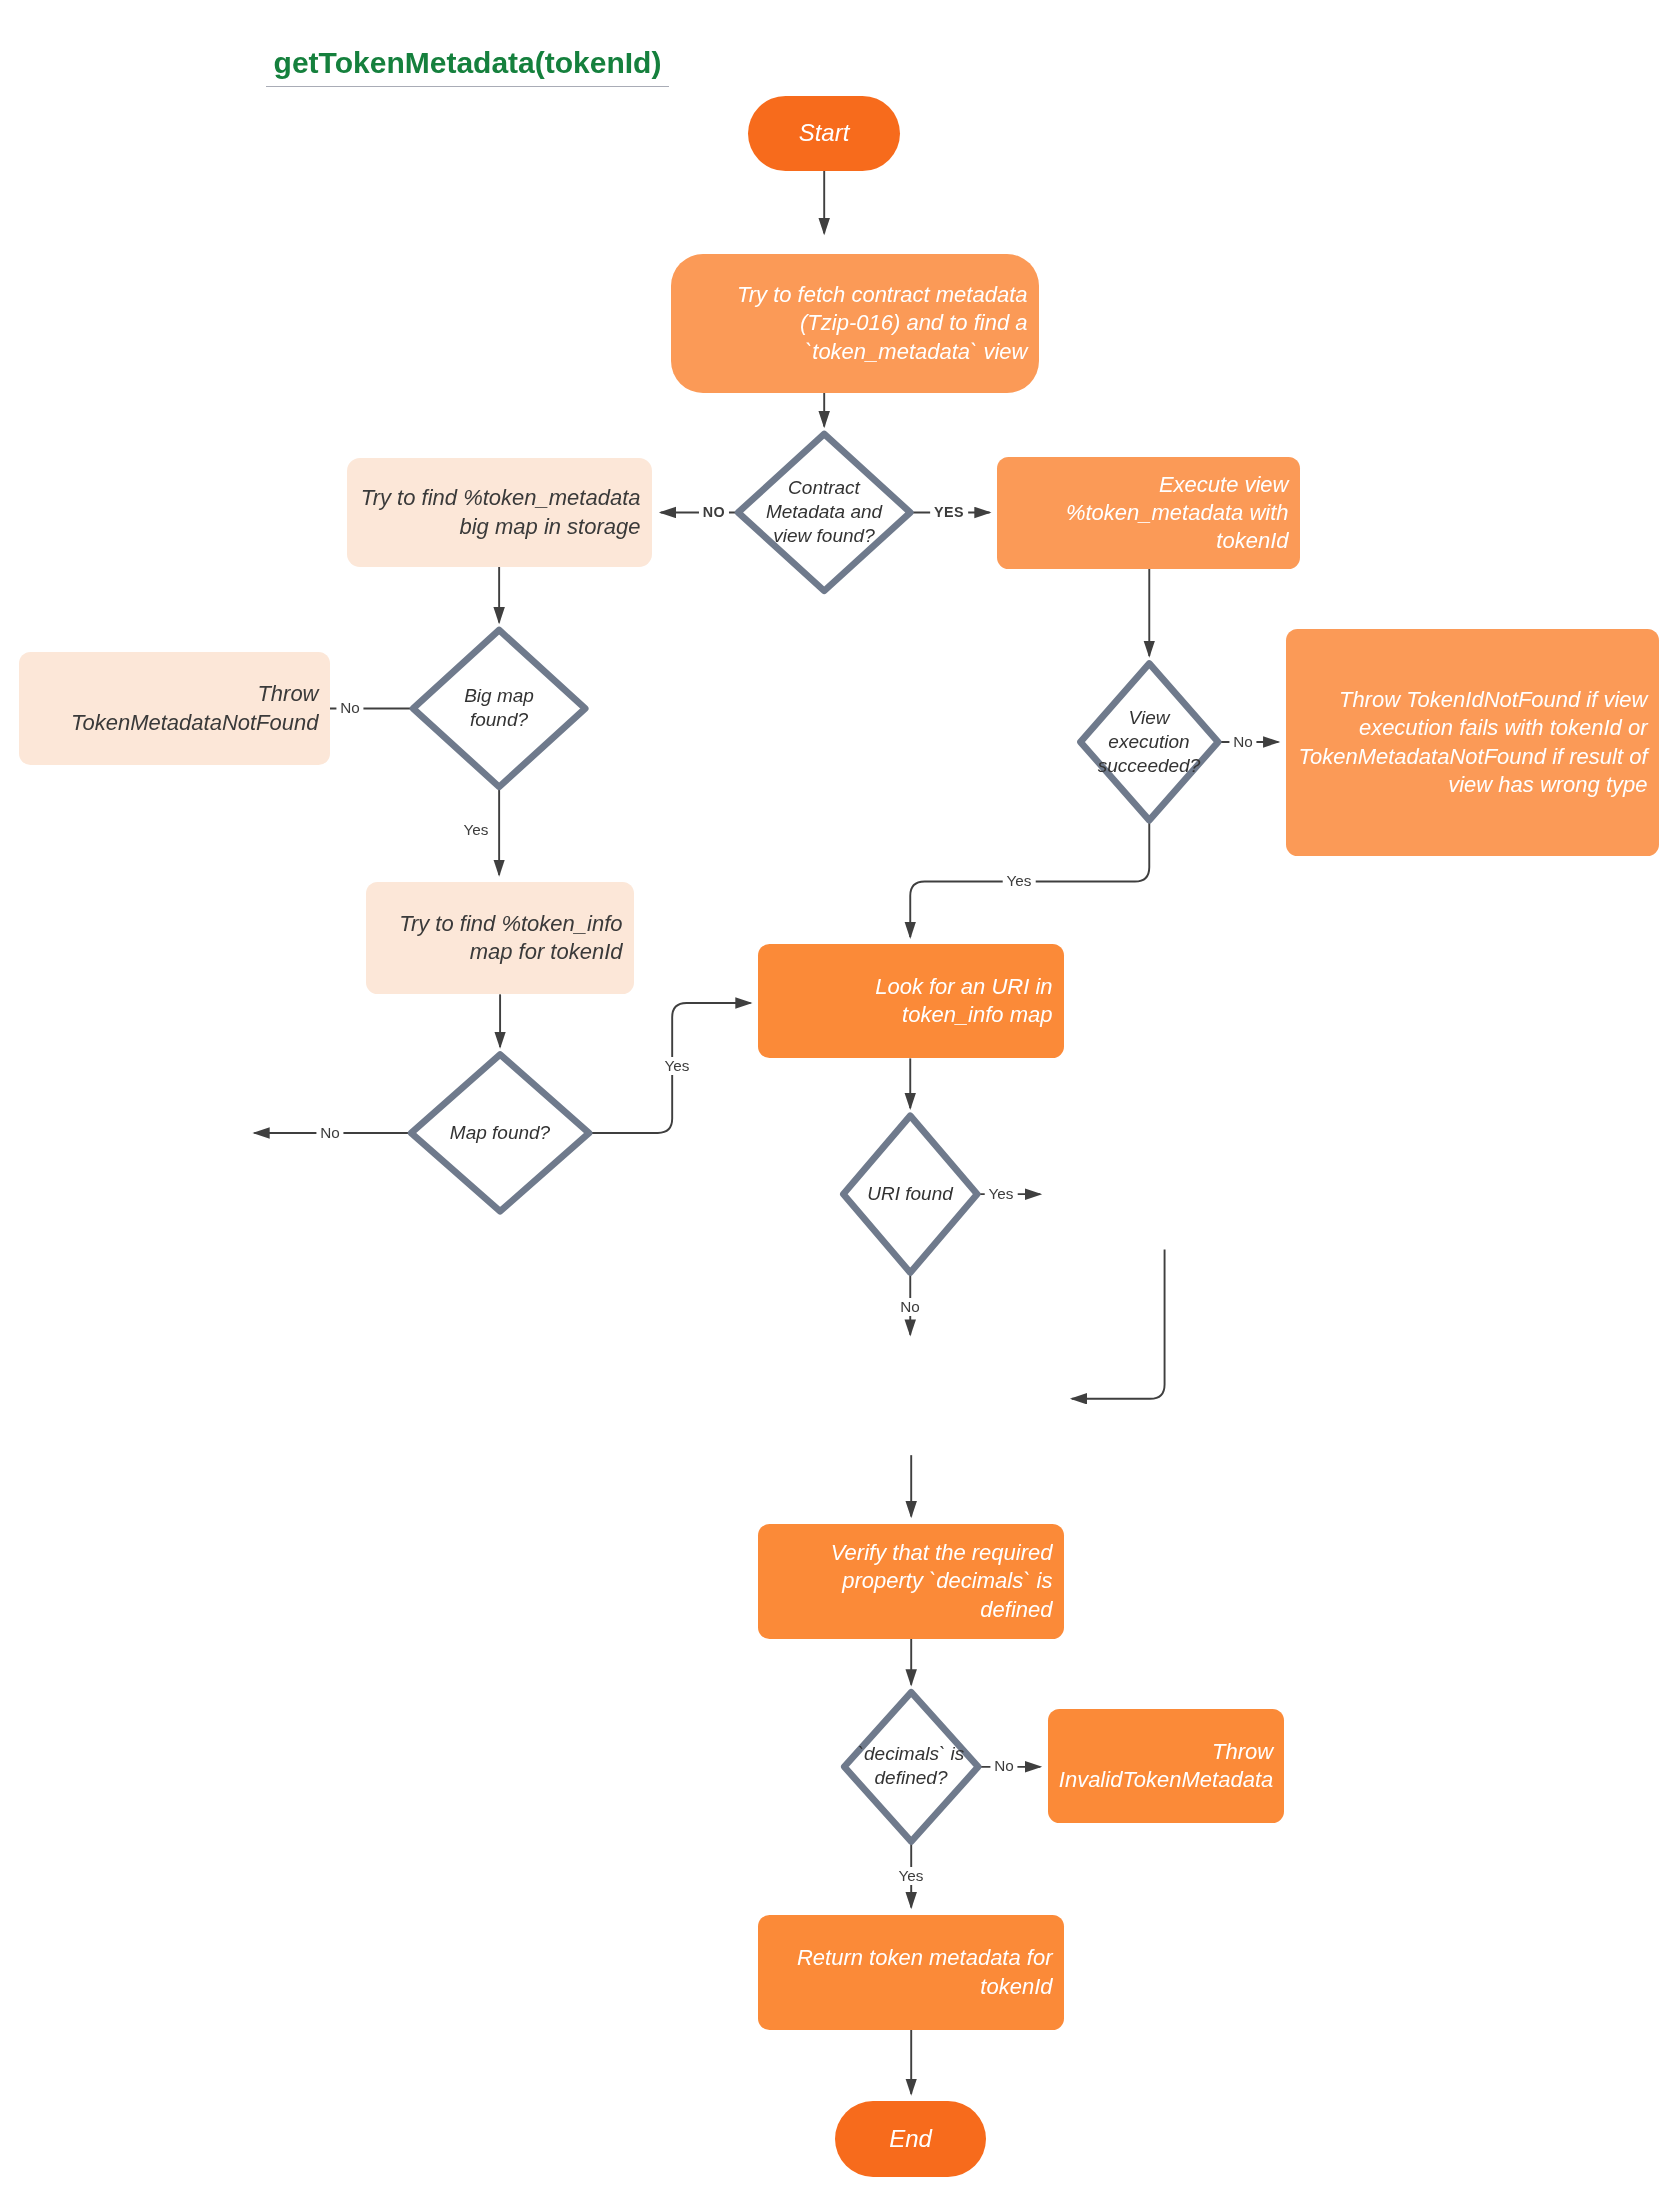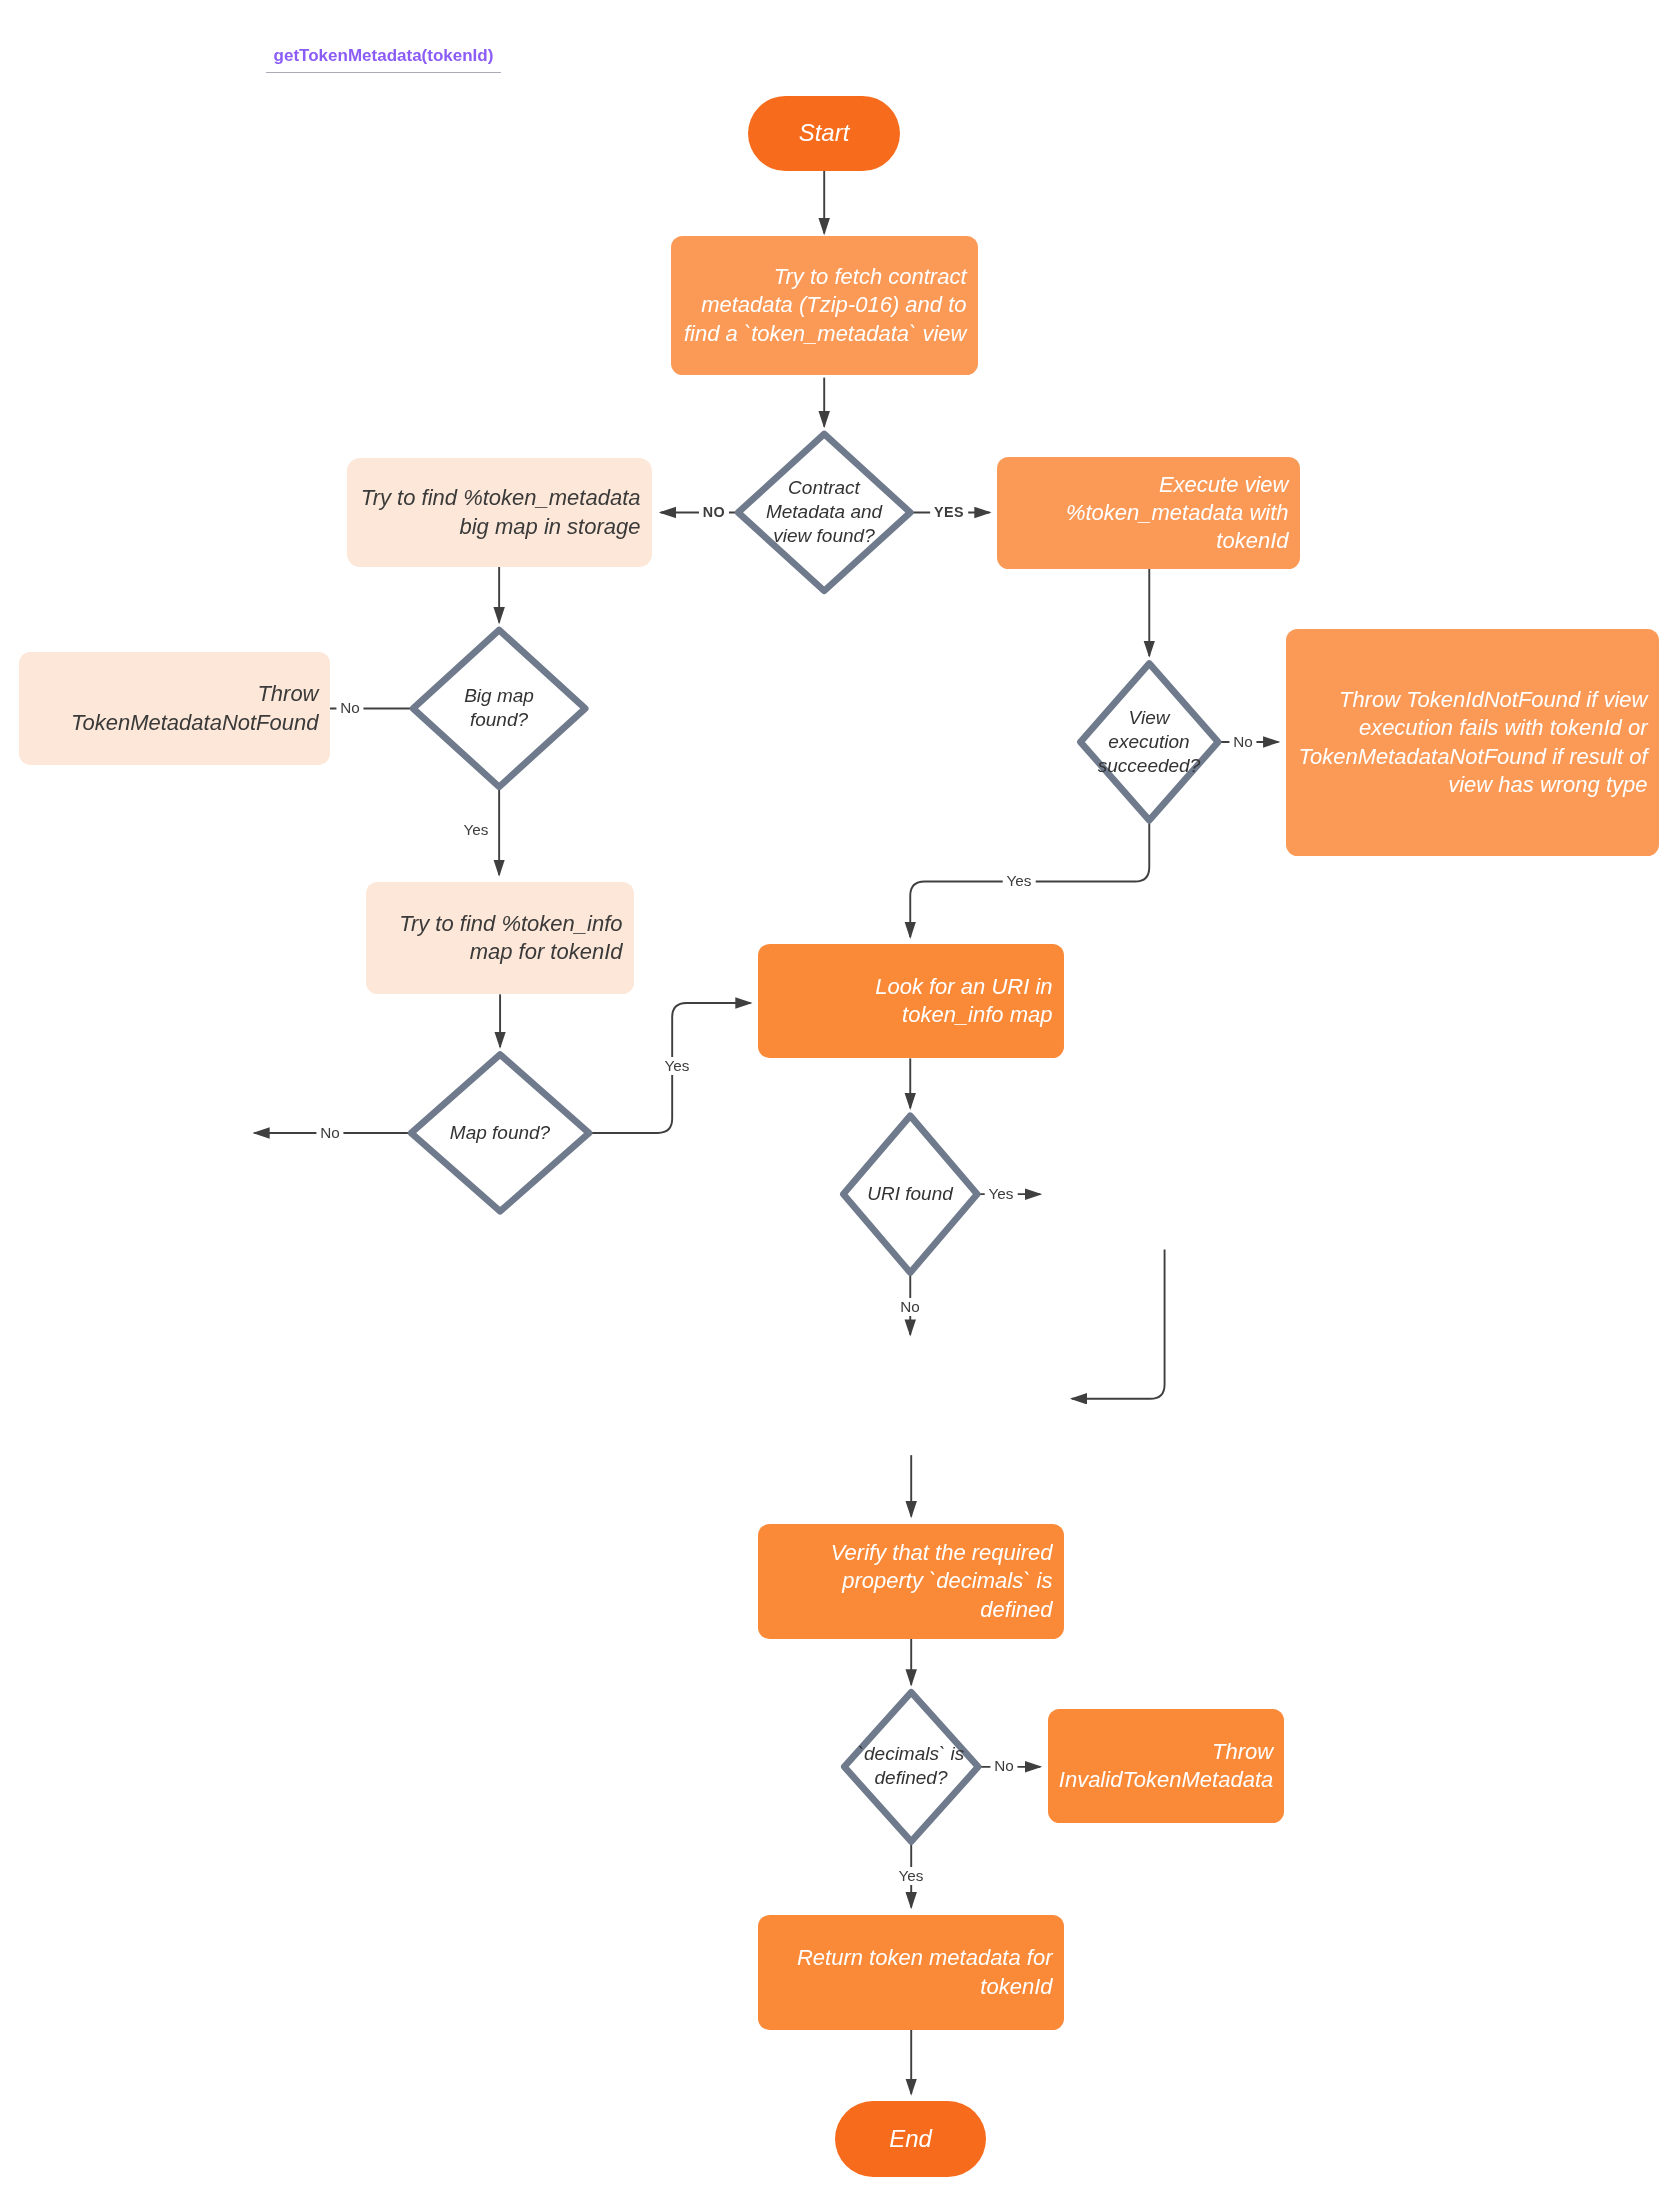--- a/index.html
+++ b/index.html
@@ -13,22 +13,22 @@
   .medium{background:#FB9A57;color:#ffffff;}
   .bright{background:#FB8A38;color:#ffffff;}
   .peach{background:#FCE7D8;color:#3A3A3A;}
   .dlabel{position:absolute;display:flex;align-items:center;justify-content:center;
           text-align:center;font-style:italic;color:#333333;font-size:19px;
           transform:translate(-50%,-50%);line-height:1.25;}
   .elbl{position:absolute;transform:translate(-50%,-50%);background:#ffffff;
         color:#3C3C3C;font-size:15.3px;padding:0 3.8px;white-space:nowrap;}
   .elbl.caps{font-weight:bold;font-size:14.3px;letter-spacing:0.5px;}
   .elbl.nobg{background:transparent;}
-  #title{position:absolute;left:266px;top:46px;font-size:17px;font-weight:bold;
-         color:#8b5cf6;padding:0 7.6px 5.7px 7.6px;border-bottom:1.9px solid #A9ACB6;}
+  #title{position:absolute;left:266px;top:46px;font-size:30px;font-weight:bold;
+         color:#15803d;padding:0 7.6px 5.7px 7.6px;border-bottom:1.9px solid #A9ACB6;}
 </style>
 </head>
 <body>
 
 <div id="canvas">
 
   <div id="title">getTokenMetadata(tokenId)</div>
 
   <svg id="edges" width="1679" height="2199" viewBox="0 0 1756 2300">
     <defs>
@@ -66,21 +66,21 @@
       <polygon points="1202,694 1274,776 1202,858 1130,776"></polygon>
       <polygon points="523,1103 616,1185 523,1267 430,1185"></polygon>
       <polygon points="952,1167 1022,1249 952,1331 882,1249"></polygon>
       <polygon points="953,1770 1023,1848 953,1926 883,1848"></polygon>
     </g>
   </svg>
 
   <div class="node pill" style="left:748px;top:96px;width:152px;height:75px;">Start</div>
   <div class="node pill" style="left:835px;top:2101px;width:151px;height:76px;">End</div>
 
-  <div class="node box medium" style="left:671px;top:236px;width:307px;height:139px;">Try to fetch contract metadata (Tzip-016) and to find a `token_metadata` view</div>
+  <div class="node box medium" style="left:671px;top:254px;width:368px;height:139px;border-radius:32px;">Try to fetch contract metadata (Tzip-016) and to find a `token_metadata` view</div>
   <div class="node box peach" style="left:347px;top:458px;width:305px;height:109px;border-radius:13px;">Try to find %token_metadata big map in storage</div>
   <div class="node box medium" style="left:997px;top:457px;width:303px;height:112px;">Execute view %token_metadata with tokenId</div>
   <div class="node box peach" style="left:19px;top:652px;width:311px;height:113px;">Throw TokenMetadataNotFound</div>
   <div class="node box medium" style="left:1286px;top:629px;width:373px;height:227px;">Throw TokenIdNotFound if view execution fails with tokenId or TokenMetadataNotFound if result of view has wrong type</div>
   <div class="node box peach" style="left:366px;top:882px;width:268px;height:112px;">Try to find %token_info map for tokenId</div>
   <div class="node box bright" style="left:758px;top:944px;width:306px;height:114px;">Look for an URI in token_info map</div>
   <div class="node box bright" style="left:1048px;top:1709px;width:236px;height:114px;">Throw InvalidTokenMetadata</div>
   <div class="node box bright" style="left:758px;top:1524px;width:306px;height:115px;">Verify that the required property `decimals` is defined</div>
   <div class="node box bright" style="left:758px;top:1915px;width:306px;height:115px;">Return token metadata for tokenId</div>
 

